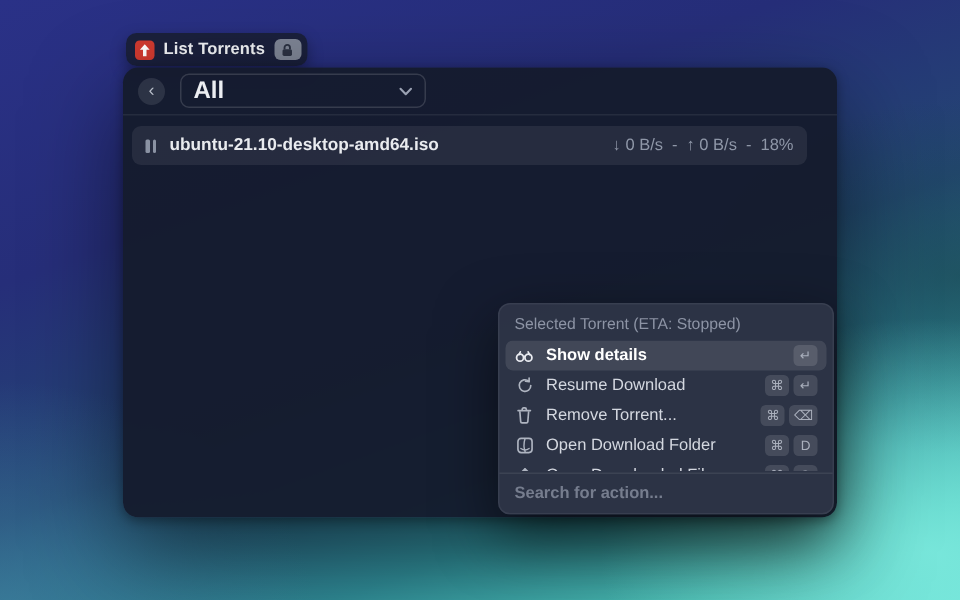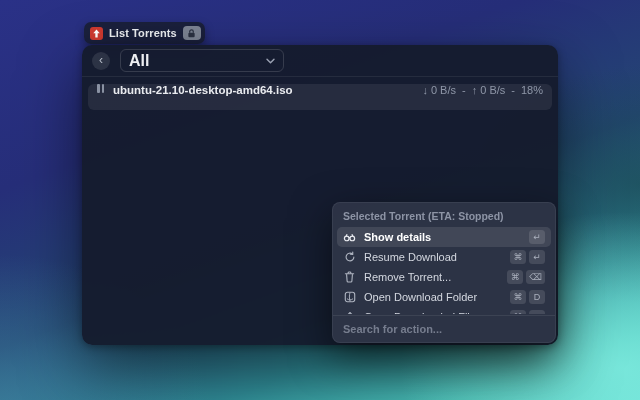--- a/index.html
+++ b/index.html
@@ -38,37 +38,37 @@
   .back-btn{ width:18px; height:18px; border-radius:50%; background:rgba(255,255,255,.1);
     display:flex; align-items:center; justify-content:center; flex:none;
     color:#b9bfca; font-size:12px; line-height:1; padding-bottom:1px; cursor:default;}
   .search-placeholder{ font-size:11.5px; color:#69718375; color:#6b7386; flex:1 1 auto; }
   .dropdown{
     width:164px; height:23px; flex:none; border:1px solid rgba(255,255,255,.14);
     border-radius:6px; display:flex; align-items:center; padding:0 8px; gap:6px;
   }
   .dropdown-value{ font-size:16px; font-weight:600; color:#eceef2; flex:1; }
   .torrent-row{
-    margin:7px 6px 0 6px; height:26px; border-radius:6px;
+    margin:7px 20px 0 6px; height:26px; border-radius:6px;
     background:rgba(255,255,255,.075);
-    display:flex; align-items:flex-start; gap:9px; padding:0 9px;
+    display:flex; align-items:center; gap:9px; padding:0 9px;
   }
   .pause-icon{ display:flex; gap:2px; flex:none; }
   .pause-icon i{ display:block; width:2.5px; height:9px; background:#8a92a3; border-radius:1px; }
   .torrent-name{ font-size:11.5px; font-weight:600; color:#e9ebef; flex:1 1 auto;
     white-space:nowrap; overflow:hidden; }
   .torrent-stats{ display:flex; align-items:center; gap:6px; font-size:11px; color:#8f97a8; flex:none; }
   
   .panel{
     position:absolute; right:2px; bottom:2px; width:224px; height:141px;
     background:rgba(45,52,70,.97); border-radius:8px;
     border:1px solid rgba(255,255,255,.06);
     box-shadow:0 14px 40px rgba(0,0,0,.55);
   }
-  .panel-title{ padding:7px 10px 4px 10px; font-size:10.5px; font-weight:700; color:#8d94a5; }
+  .panel-title{ padding:7px 10px 4px 10px; font-size:10.5px; font-weight:400; color:#8d94a5; }
   .panel-rows{ position:absolute; top:24px; bottom:28px; left:0; right:0; overflow:hidden; padding:0 4px; }
   .action-row{
     height:20px; border-radius:5px; display:flex; align-items:center; gap:8px; padding:0 6px;
   }
   .action-row.selected{ background:rgba(255,255,255,.1); }
   .action-icon{ width:13px; height:13px; flex:none; color:#aeb4c0; display:flex; align-items:center; justify-content:center;}
   .action-row.selected .action-icon{ color:#e9ebf0; }
   .action-label{ font-size:11px; color:#d4d8e0; flex:1 1 auto; white-space:nowrap; }
   .action-row.selected .action-label{ color:#ffffff; font-weight:600; }
   .keys{ display:flex; gap:3px; flex:none; }

